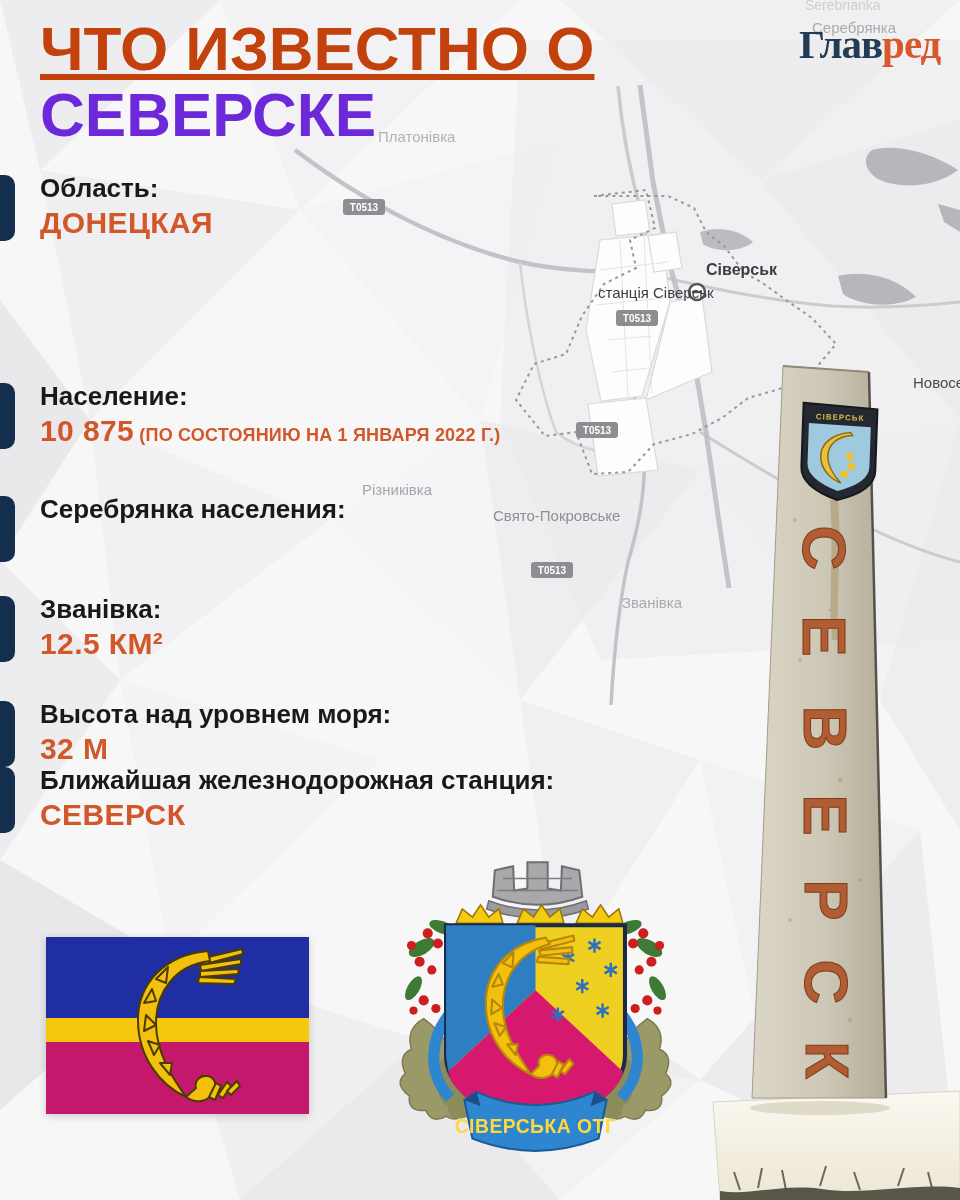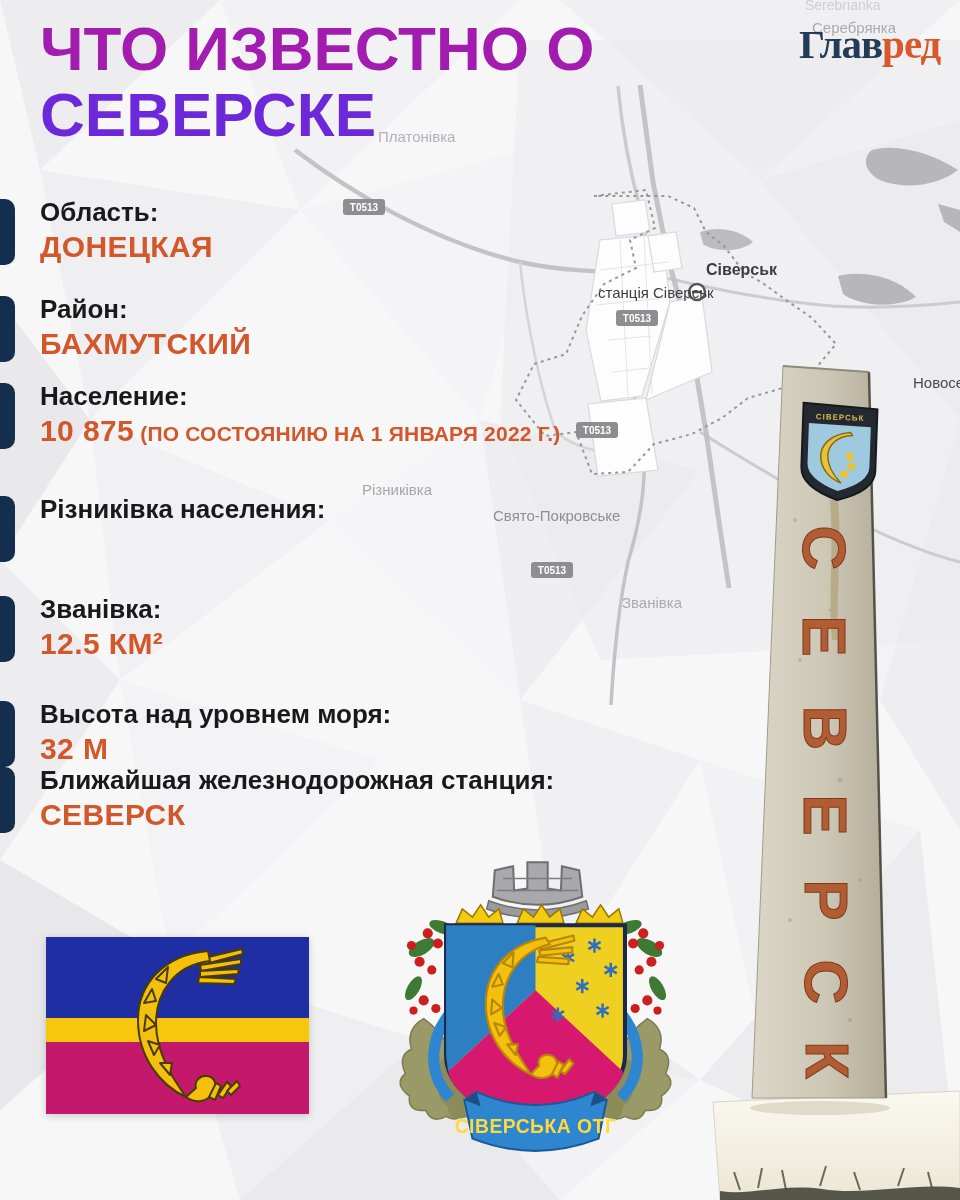--- a/index.html
+++ b/index.html
@@ -5,37 +5,37 @@
   html,body{margin:0;padding:0;background:#555;}
   .poster{
     position:relative;width:960px;height:1200px;margin:0 auto;
     background:#f7f7f8;overflow:hidden;
     font-family:"Liberation Sans","DejaVu Sans",sans-serif;
   }
   .layer{position:absolute;inset:0;width:960px;height:1200px;}
   
   .title{position:absolute;left:40px;top:16px;line-height:66px;font-weight:bold;
          font-size:62px;letter-spacing:0px;z-index:6;}
-  .title .l1{color:#a21caf;}
+  .title .l1{color:#c2410c;text-decoration:underline;}
   .title .l2{color:#6d28d9;}
   
   .logo{position:absolute;left:799px;top:20px;z-index:6;
         font-family:Liberation Serif, serif;
         font-weight:bold;font-size:41px;letter-spacing:-1px;}
   .logo .p1{color:#233B55;}
   .logo .p2{color:#D9572B;}
   
   .fact{position:absolute;left:0;width:780px;z-index:6;}
   .fact .bar{position:absolute;left:0;top:3px;width:15px;height:66px;
              background:#132F4D;border-radius:0 10px 10px 0;}
   .fact .txt{margin-left:40px;}
   .fact-label{font-size:26px;font-weight:600;color:#191919;line-height:32px;}
   .fact-value{font-size:30px;font-weight:bold;color:#D2572A;line-height:36px;
               margin-top:1px;letter-spacing:.4px;}
-  .fact-value .note{font-size:21px;letter-spacing:.2px;}
+  .fact-value .note{font-size:18px;letter-spacing:.2px;}
   
   .flag{position:absolute;left:46px;top:937px;width:263px;height:177px;z-index:6;
         box-shadow:0 2px 8px rgba(0,0,0,.18);}
   .flag .stripe{position:absolute;left:0;width:263px;}
   .flag .s-blue{top:0;height:81px;background:#1F2EA2;}
   .flag .s-yellow{top:81px;height:24px;background:#F6C70A;}
   .flag .s-crimson{top:105px;height:72px;background:#C3186C;}
   .flag svg{position:absolute;left:62px;top:8px;}
   
   .coa{position:absolute;left:383px;top:856px;z-index:6;}
@@ -140,45 +140,38 @@
     <text x="913" y="388" font-size="15" fill="#4a4a4e">Новоселівка</text>
   </svg>
 
   <div class="title">
     <div class="l1">ЧТО ИЗВЕСТНО О</div>
     <div class="l2">СЕВЕРСКЕ</div>
   </div>
 
   <div class="logo"><span class="p1">Глав</span><span class="p2">ред</span></div>
 
-  <div class="fact" style="top:196px">
+  <div class="fact" style="top:172px">
     <div class="bar"></div>
     <div class="txt">
         <div class="fact-label">Область:</div>
     <div class="fact-value"><span>ДОНЕЦКАЯ</span></div>
       </div>
   </div>
-  <div class="fact" style="top:293px">
-    <div class="bar"></div>
-    <div class="txt">
-        <div class="fact-label">Район:</div>
-    <div class="fact-value"><span>БАХМУТСКИЙ</span></div>
-      </div>
-  </div>
   <div class="fact" style="top:380px">
     <div class="bar"></div>
     <div class="txt">
         <div class="fact-label">Население:</div>
     <div class="fact-value"><span>10 875</span><span class="note"> (ПО СОСТОЯНИЮ НА 1 ЯНВАРЯ 2022 Г.)</span></div>
       </div>
   </div>
   <div class="fact" style="top:493px">
     <div class="bar"></div>
     <div class="txt">
-        <div class="fact-label">Різниківка населения:</div>
+        <div class="fact-label">Серебрянка населения:</div>
       </div>
   </div>
   <div class="fact" style="top:593px">
     <div class="bar"></div>
     <div class="txt">
         <div class="fact-label">Званівка:</div>
     <div class="fact-value"><span>12.5 КМ²</span></div>
       </div>
   </div>
   <div class="fact" style="top:698px">

